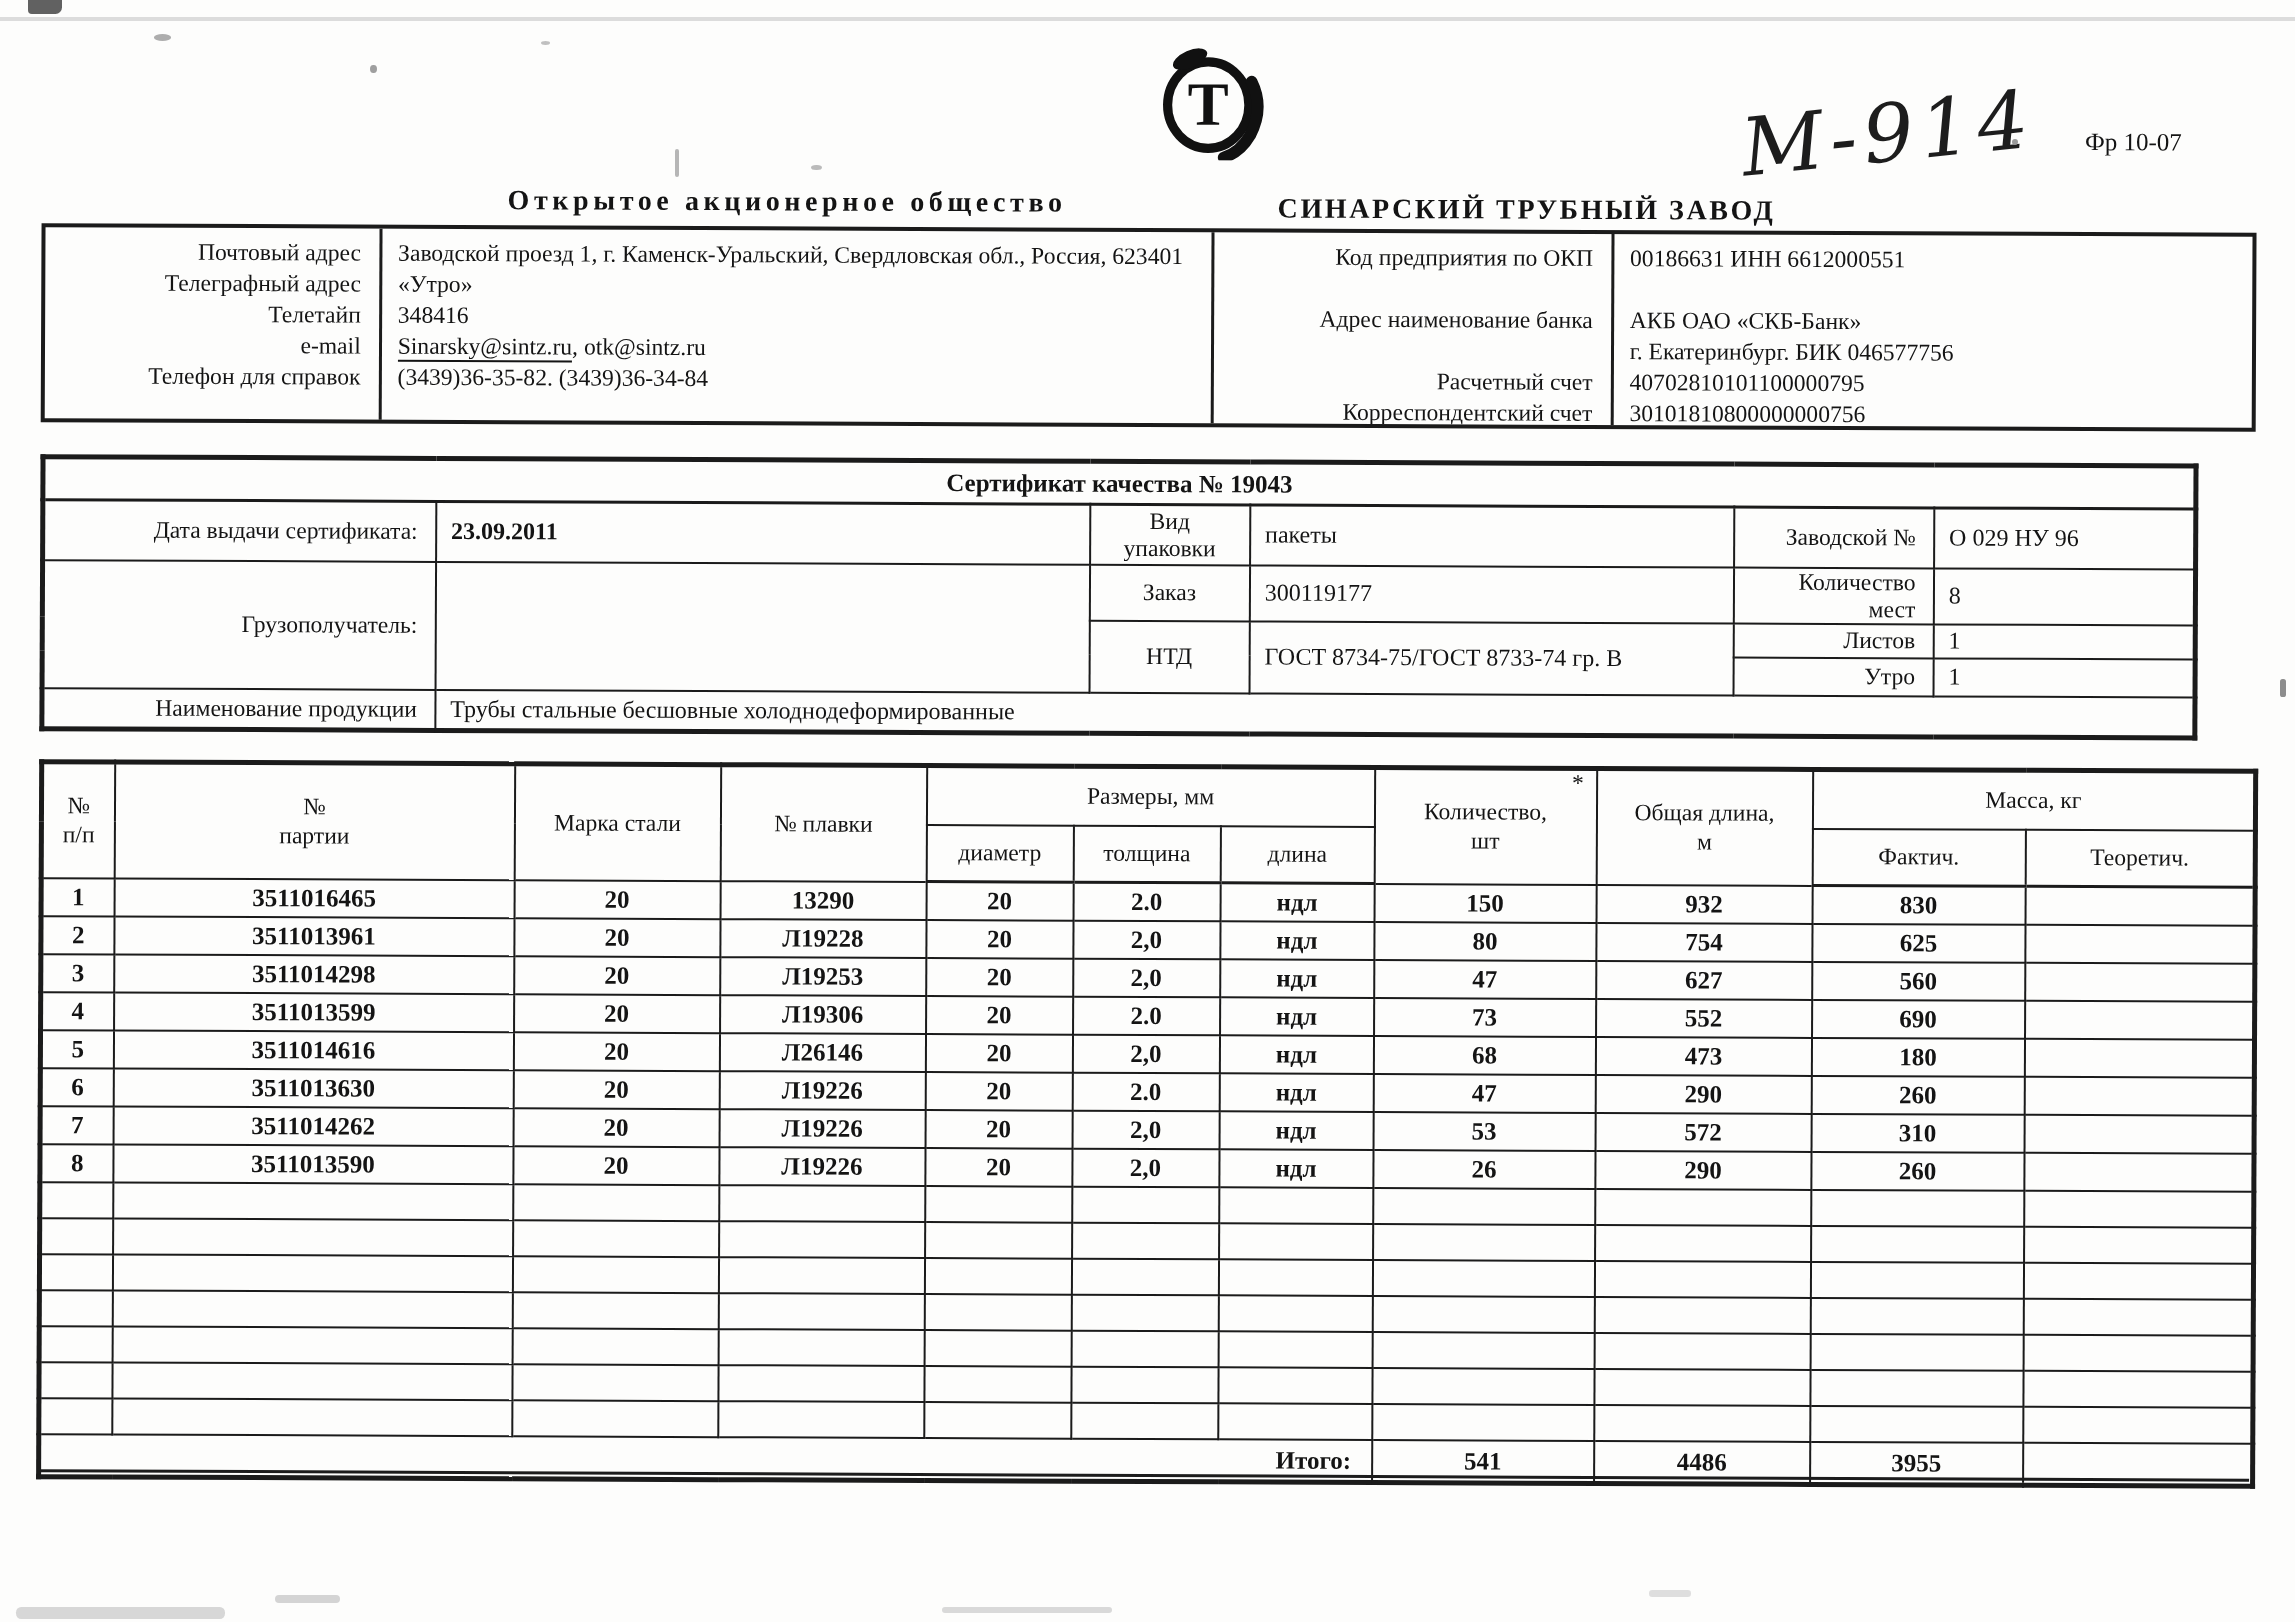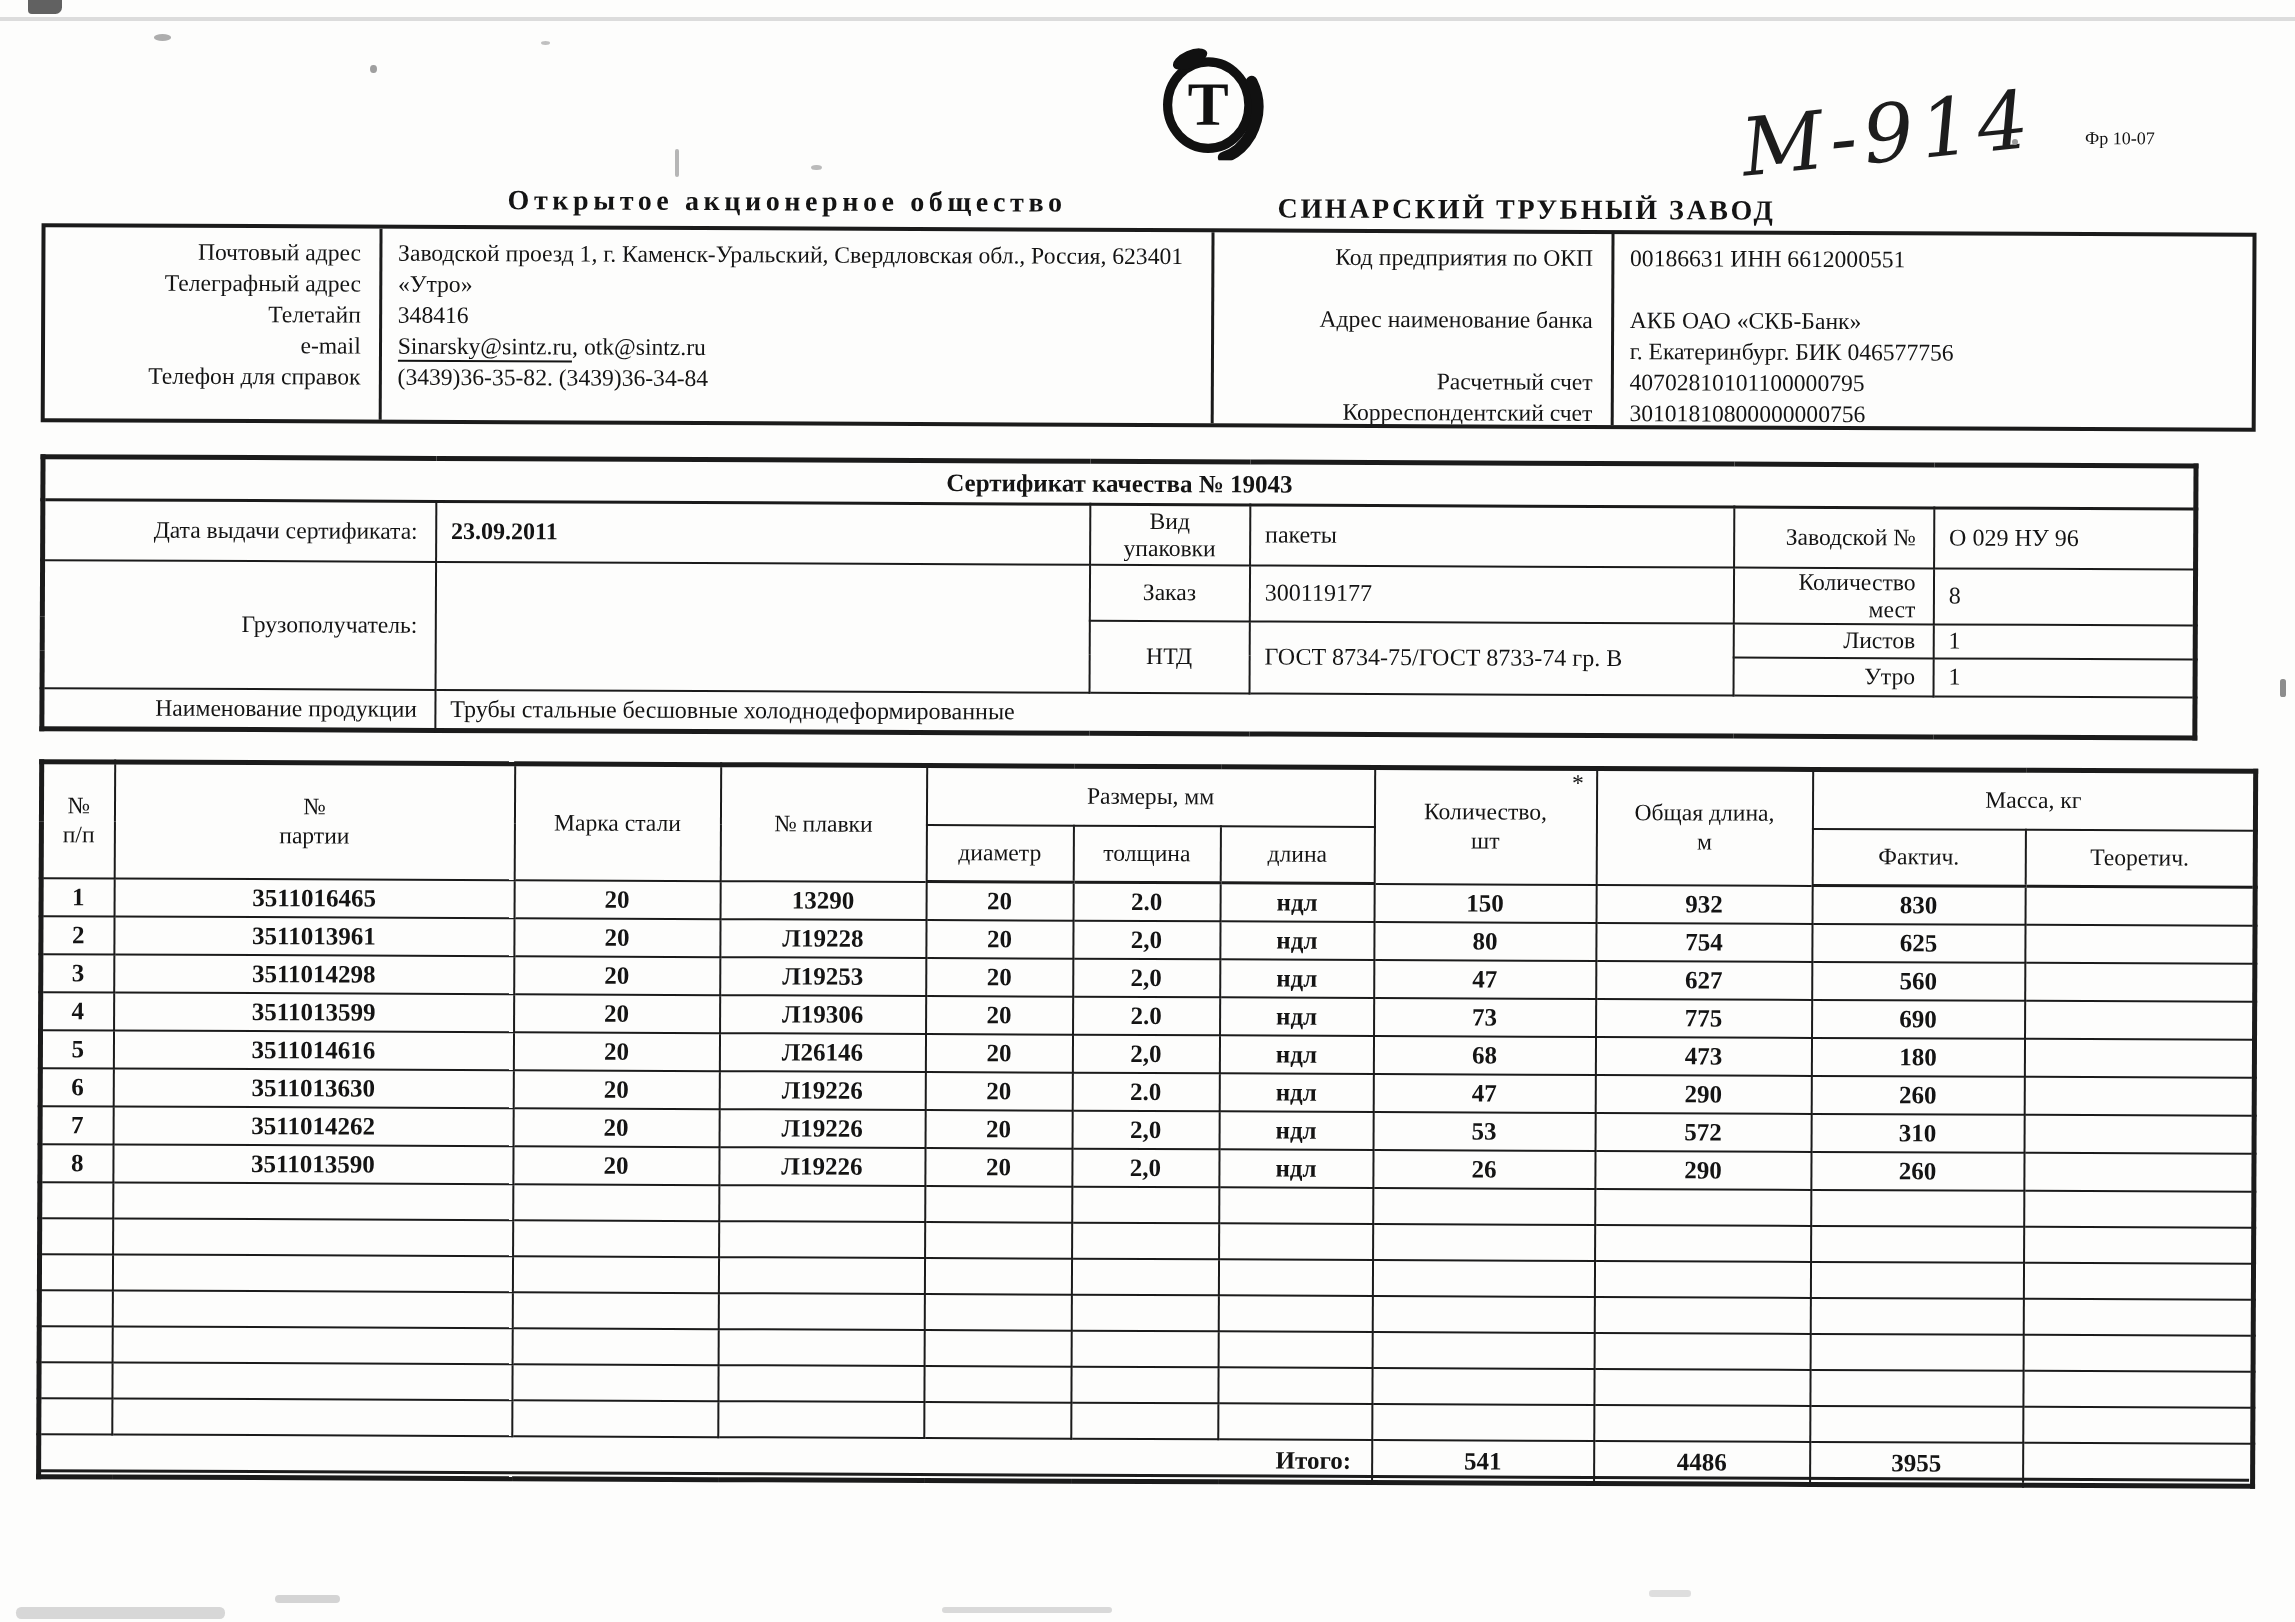--- a/index.html
+++ b/index.html
@@ -9,21 +9,21 @@
   }
   .sheet{position:absolute;left:0;top:0;width:100%;height:100%;transform:rotate(0.25deg);transform-origin:50% 50%;}
 
   
   .logo{position:absolute;left:1137px;top:47px;width:135px;height:113px;}
   .handwritten{
     position:absolute;left:1738px;top:84px;font-family:"DejaVu Serif",serif;
     font-style:italic;font-size:80px;letter-spacing:6.5px;color:#1d1d1d;
     transform:rotate(-6deg);font-weight:400;white-space:nowrap;
   }
-  .form-code{position:absolute;left:2082px;top:124px;font-size:18px;white-space:nowrap;}
+  .form-code{position:absolute;left:2082px;top:124px;font-size:25px;white-space:nowrap;}
   .org-type{position:absolute;left:505px;top:187px;font-size:28px;font-weight:700;letter-spacing:4.6px;white-space:nowrap;}
   .org-name{position:absolute;left:1275px;top:192px;font-size:28px;font-weight:700;letter-spacing:2.6px;white-space:nowrap;}
 
   
   .info-table{
     position:absolute;left:39px;top:228px;width:2215px;height:199px;
     border:4.6px solid #1b1b1b;display:grid;grid-template-columns:337px 832px 400px auto;
     box-sizing:border-box;
   }
   .info-cell{box-sizing:border-box;padding-top:9.2px;font-size:23.6px;overflow:hidden;}
@@ -263,21 +263,21 @@
         </tr>
         <tr>
           <td>4</td>
             <td>3511013599</td>
             <td>20</td>
             <td>Л19306</td>
             <td>20</td>
             <td>2.0</td>
             <td>ндл</td>
             <td>73</td>
-            <td>775</td>
+            <td>552</td>
             <td>690</td>
             <td></td>
         </tr>
         <tr>
           <td>5</td>
             <td>3511014616</td>
             <td>20</td>
             <td>Л26146</td>
             <td>20</td>
             <td>2,0</td>

